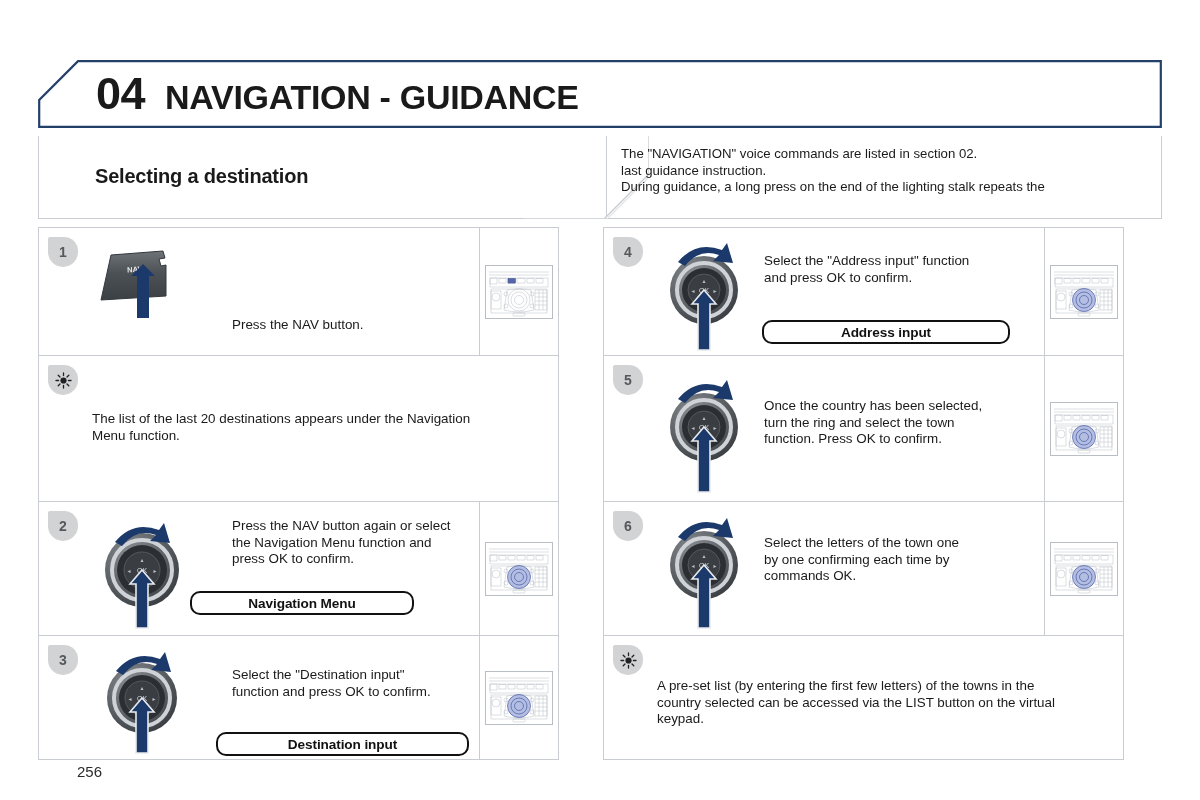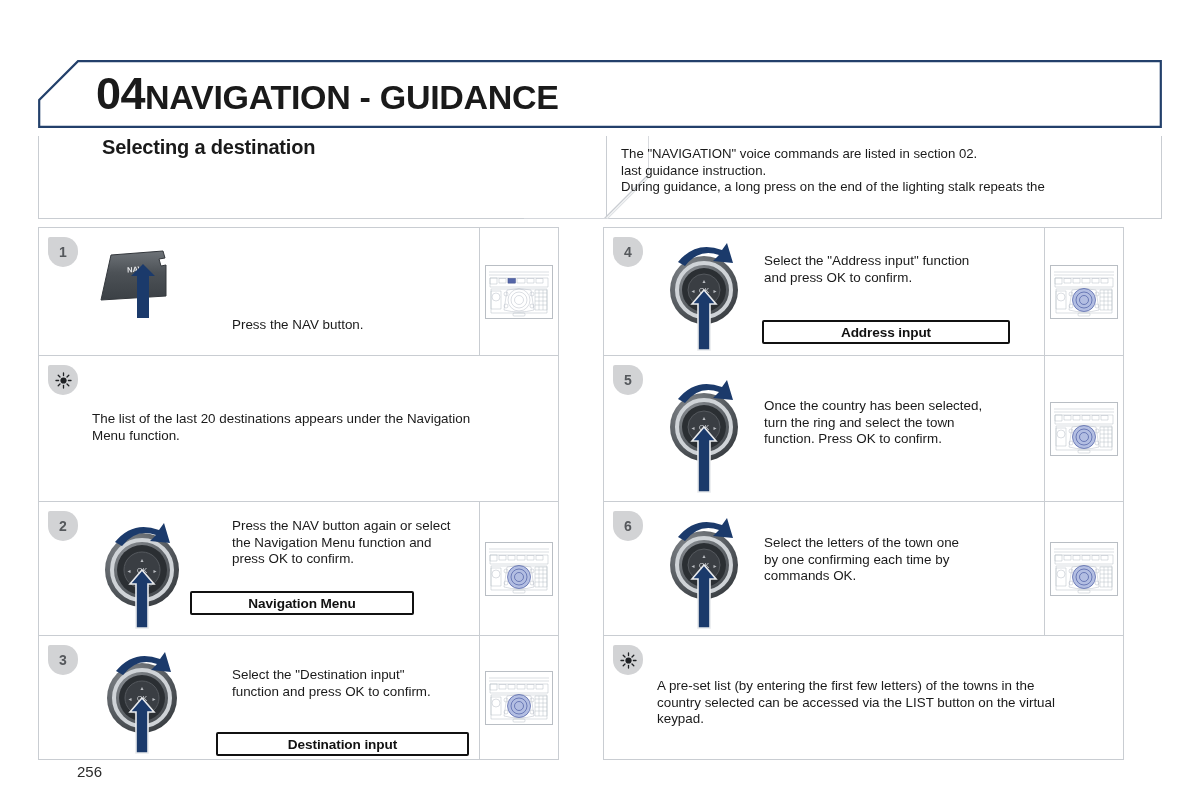--- a/index.html
+++ b/index.html
@@ -51,41 +51,42 @@
     font-size: 45px;
     font-weight: bold;
     letter-spacing: -0.5px;
     color: #1a1a1a;
   }
   .chapter-name {
     font-size: 34px;
     font-weight: bold;
     letter-spacing: -0.3px;
     color: #1a1a1a;
+    margin-left: 20px;
   }
 
   
   .top-band {
     position: absolute;
     left: 38px;
     top: 136px;
     width: 1124px;
     height: 83px;
     border: 1px solid #c9cdd2;
     border-top: none;
     box-sizing: border-box;
     background: #fff;
   }
   .section-title-cell {
     position: absolute;
-    left: 8px; top: 0;
+    left: 1px; top: 0;
     width: 566px;
     height: 81px;
     display: flex;
-    align-items: flex-start;
+    align-items: center;
   }
   .section-title {
     font-size: 20px;
     font-weight: bold;
     color: #1a1a1a;
     margin-left: 55px;
     letter-spacing: -0.2px;
   }
   .diag-divider {
     position: absolute;
@@ -181,21 +182,21 @@
   .step-text {
     position: absolute;
     font-size: 13.4px;
     line-height: 16.5px;
     color: #1a1a1a;
   }
 
   .pill {
     position: absolute;
     border: 2.2px solid #111;
-    border-radius: 2px;
+    border-radius: 10px;
     background: #fff;
     display: flex;
     align-items: center;
     justify-content: center;
     font-size: 13.6px;
     font-weight: bold;
     color: #111;
     letter-spacing: -0.1px;
     box-sizing: border-box;
   }

